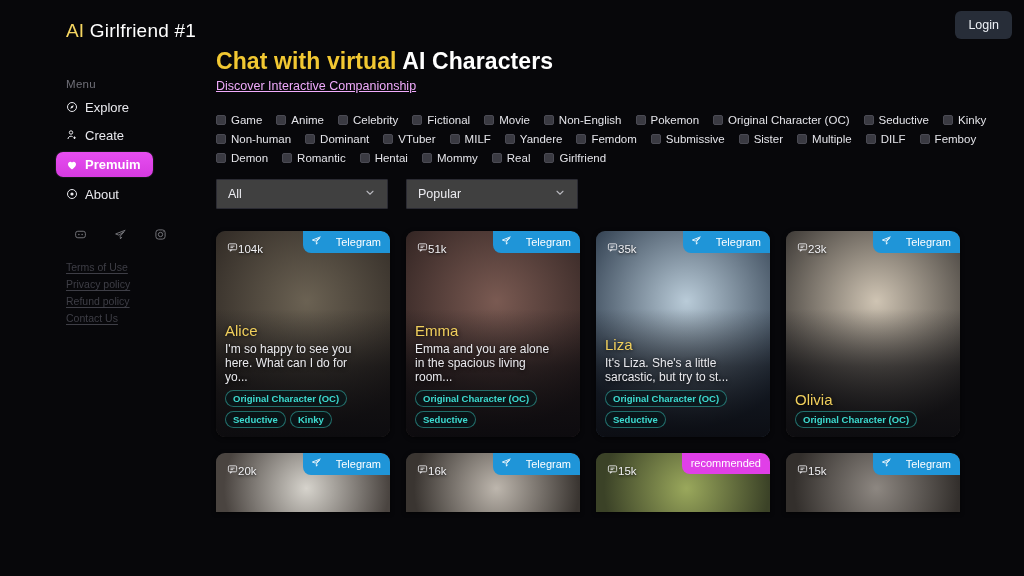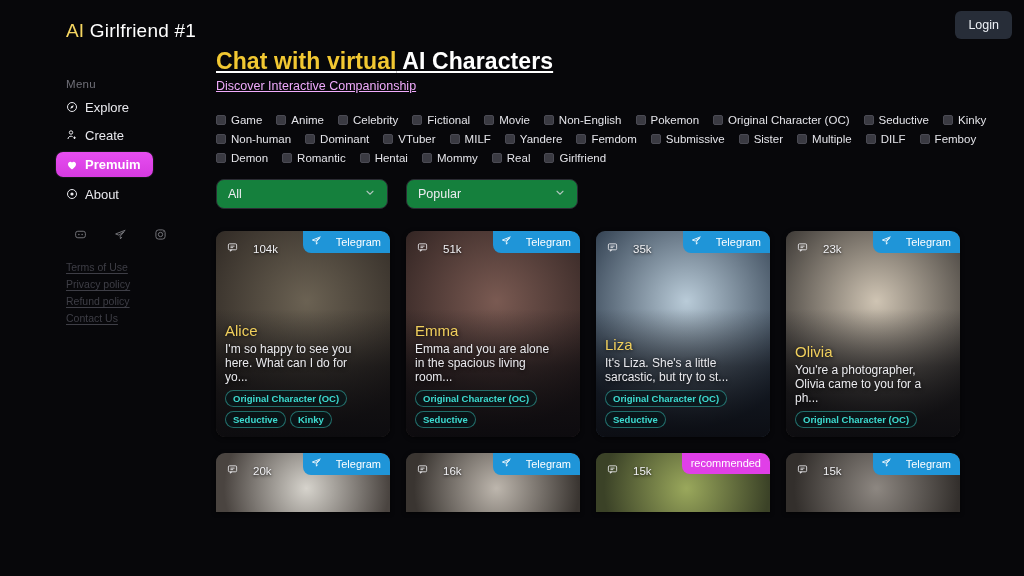--- a/index.html
+++ b/index.html
@@ -58,21 +58,21 @@
   .login-btn {
     position: absolute; top: 11px; right: 12px;
     background: #272d38; color: #eef1f6;
     font-size: 12.5px; border: none; border-radius: 6px;
     padding: 7px 13px; cursor: pointer;
   }
 
   
   .main { flex: 1; padding: 48px 0 0 0; position: relative; }
   .h1 {
-    font-size: 23px; font-weight: 600; color: #ffffff; letter-spacing: .1px; text-decoration: underline;
+    font-size: 23px; font-weight: 600; color: #ffffff; letter-spacing: .1px;
   }
   .h1 .yellow { color: #f2c832; }
   .sub { margin-top: 4px; font-size: 12.5px; color: #f0abfc; text-decoration: underline; }
   .cta {
     margin-top: 18px; display: inline-block;
     background: #f9d75e; color: #16161a;
     font-size: 13px; font-weight: 600;
     border: none; border-radius: 7px; padding: 9px 15px; cursor: pointer;
   }
 
@@ -84,21 +84,21 @@
     white-space: nowrap;
   }
   .chip .box {
     width: 10px; height: 10px; border-radius: 2px;
     background: #3a3a42; border: 1px solid #4a4a53; display: inline-block;
   }
 
   .selects { margin-top: 12px; display: flex; gap: 18px; }
   .sel {
     position: relative; width: 172px; height: 30px;
-    background: #15803d; border: 1px solid #2b2b33; border-radius: 8px;
+    background: #404040; border: 1px solid #2b2b33; border-radius: 1px;
     display: flex; align-items: center; padding: 0 11px;
     font-size: 12.5px; color: #ececf1; cursor: pointer;
   }
   .sel .caret {
     position: absolute; right: 11px; top: 50%; transform: translateY(-50%);
     opacity: .8;
   }
 
   
   .grid {
@@ -111,21 +111,21 @@
     box-shadow: 0 1px 4px rgba(0,0,0,.6);
   }
   .card.short { height: 59px; border-radius: 9px 9px 0 0; }
   .card .art { position: absolute; inset: 0; }
   .card .scrim {
     position: absolute; left: 0; right: 0; bottom: 0; height: 62%;
     background: linear-gradient(180deg, rgba(8,8,12,0) 0%, rgba(8,8,12,.55) 45%, rgba(8,8,12,.86) 100%);
   }
   .views {
     position: absolute; top: 11px; left: 11px; z-index: 3;
-    display: inline-flex; align-items: center; gap: 15px;
+    display: inline-flex; align-items: center; gap: 0;
     font-size: 11.5px; color: #f1f1f4;
     text-shadow: 0 1px 3px rgba(0,0,0,.9);
   }
   .tg-badge {
     position: absolute; top: 0; right: 0; z-index: 3;
     background: #1f95d8; color: #fff;
     font-size: 11px; border-radius: 0 9px 0 8px;
     padding: 4px 9px 5px 8px;
     display: inline-flex; align-items: center; gap: 14px;
   }
@@ -472,21 +472,20 @@
             <span>23k</span>
           </div>
           <div class="tg-badge">
             <span><svg width="11" height="11" viewBox="0 0 24 24" fill="none" stroke="#ffffff" stroke-width="1.9" stroke-linejoin="round">
                 <path d="M21 4L3 11l6 2.2L19 6.5l-7.6 8.6.5 5 2.6-3.6"></path>
               </svg></span>
             <span>Telegram</span>
           </div>
           <div class="c-body">
             <div class="c-name">Olivia</div>
-            <div class="c-desc">You're a photographer, Olivia came to you for a ph...</div>
             <div class="tags">
               <span class="tag">Original Character (OC)</span>
             </div>
           </div>
         </div>
       </div>
     <div class="grid" id="card-grid2" style="margin-top:16px">
         <div class="card short">
           <div class="art" style="background:radial-gradient(circle at 52% 60%, #d6d3cc 0%, #4a4440 85%)"></div>
           <div class="views">

